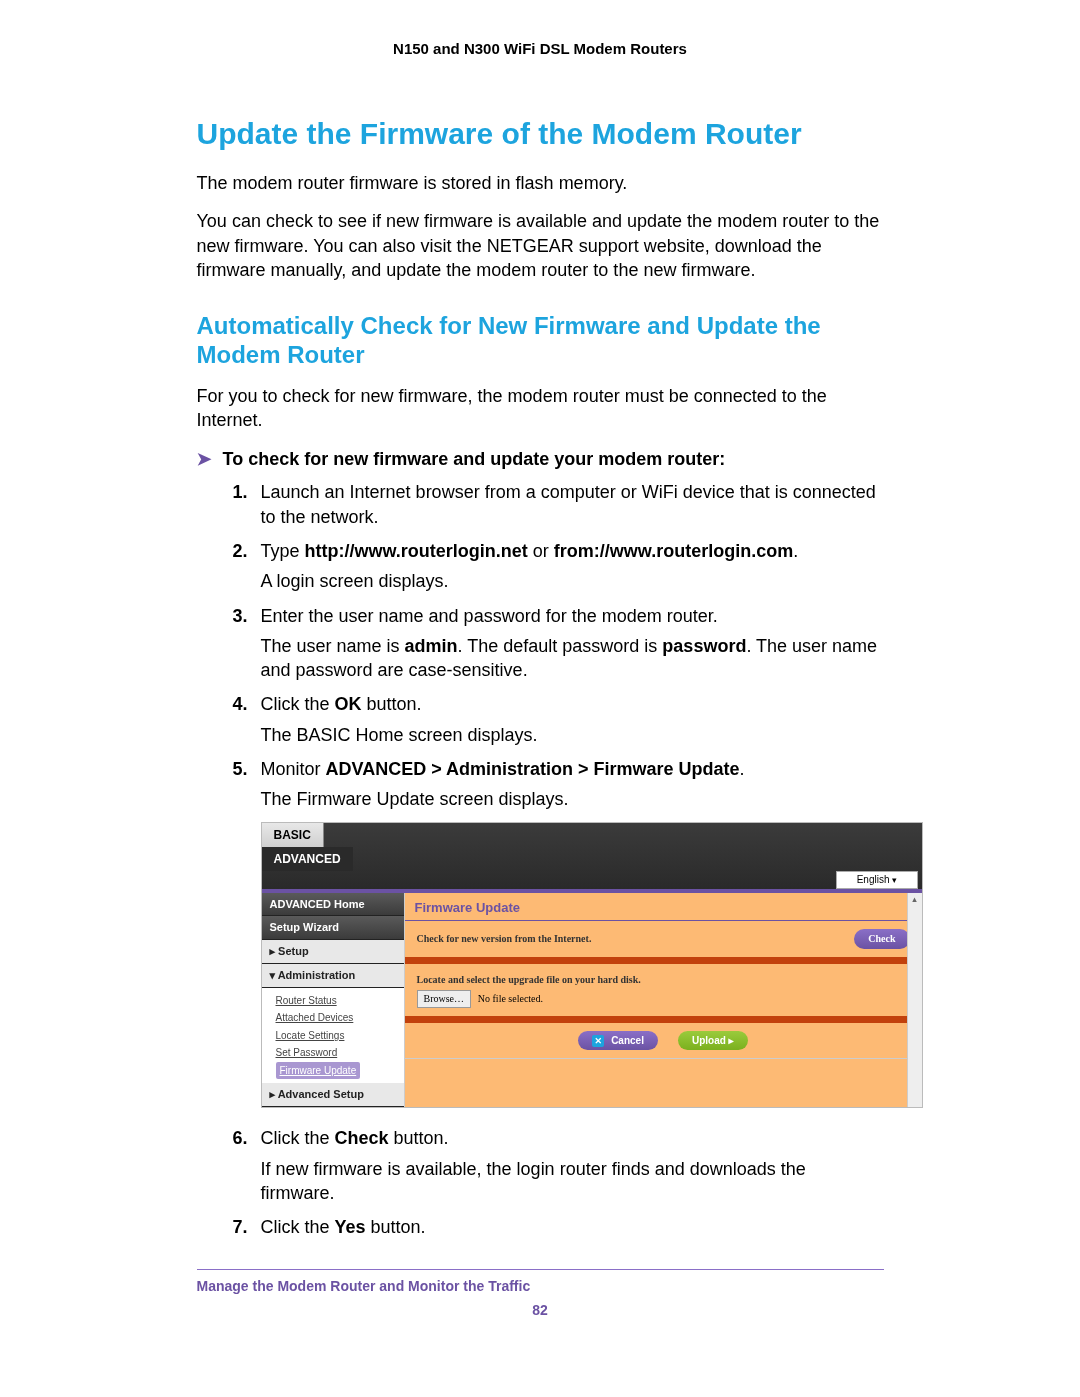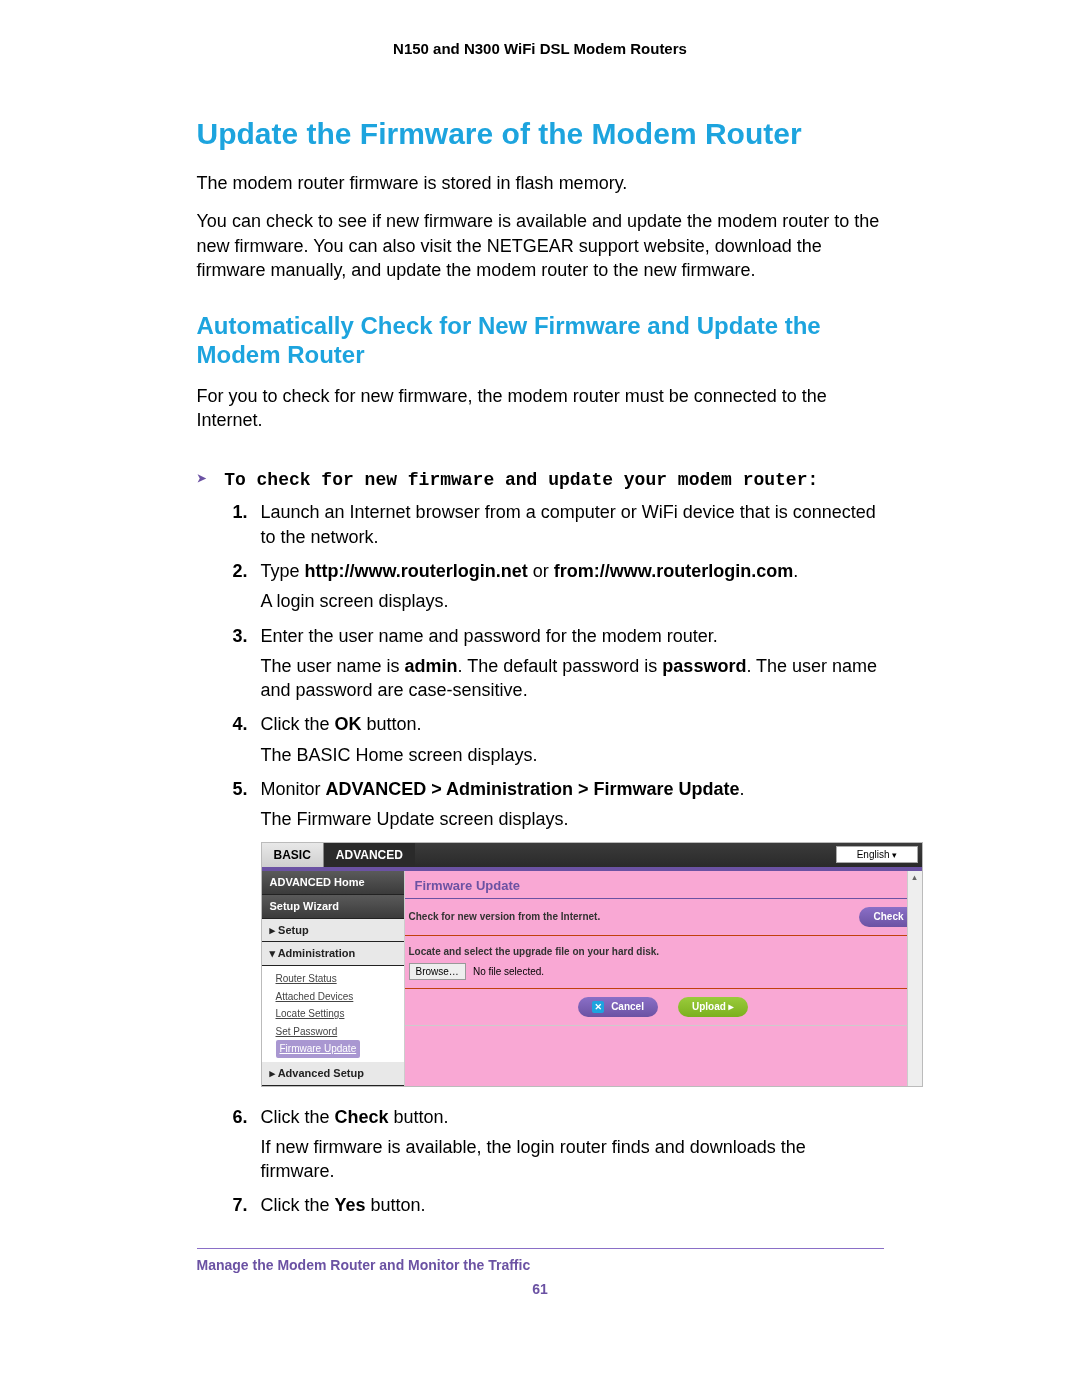--- a/index.html
+++ b/index.html
@@ -35,22 +35,21 @@
   h2.sub-title {
     color: #1da4de;
     font-size: 24px;
     font-weight: bold;
     line-height: 1.2;
     margin: 30px 0 14px 0;
   }
   .proc-lead {
     font-size: 18px;
     font-weight: bold;
-    margin: 36px 0 10px 0;
-    font-family: Liberation Mono, monospace;
+    margin: 16px 0 10px 0;
   }
   .proc-lead .arrow {
     color: #6b52a3;
     margin-right: 6px;
   }
   ol.steps {
     list-style: none;
     padding: 0;
     margin: 0 0 0 36px;
     counter-reset: step;
@@ -81,20 +80,21 @@
     width: 660px;
     margin: 10px 0 18px 0;
     font-size: 11px;
     background: #fff;
   }
   .ui-top {
     display: flex;
     align-items: flex-start;
     background: linear-gradient(#3b3b3b,#2a2a2a);
     border-bottom: 4px solid #6b52a3;
+    flex-direction: column;
   }
   .ui-tab {
     padding: 4px 12px;
     font-weight: bold;
     color: #fff;
     font-size: 12px;
   }
   .ui-tab.basic {
     background: linear-gradient(#e8e8e8,#cfcfcf);
     color: #000;
@@ -110,21 +110,21 @@
     color: #000;
     font-size: 10px;
     padding: 1px 20px;
     align-self: center;
     margin-right: 4px;
     border: 1px solid #aaa;
   }
   .ui-lang::after { content: " ▾"; font-size: 9px; }
   .ui-body {
     display: flex;
-    background: #f9a8d4;
+    background: #fdba74;
   }
   .ui-side {
     width: 142px;
     background: #f0f0f0;
     border-right: 1px solid #ccc;
   }
   .ui-side .grp {
     background: linear-gradient(#5a5a5a,#3b3b3b);
     color: #fff;
     font-weight: bold;
@@ -160,22 +160,23 @@
     position: relative;
   }
   .ui-panel-title {
     color: #6b52a3;
     font-weight: bold;
     font-size: 13px;
     padding: 6px 10px 4px 10px;
     border-bottom: 1px solid #6b52a3;
   }
   .ui-section {
-    padding: 8px 4px;
-    border-bottom: 1px solid #c2410c;
+    padding: 8px 12px;
+    border-bottom: 7px solid #c2410c;
+    font-family: Liberation Serif, serif;
   }
   .ui-row {
     display: flex;
     align-items: center;
     justify-content: space-between;
   }
   .ui-label {
     font-size: 10px;
     font-weight: bold;
     color: #333;
@@ -359,14 +360,14 @@
     </li>
     <li>
       <span>
         <span>Click the </span><span class="bold">Yes</span><span> button.</span>
       </span>
     </li>
   </ol>
 
   <hr class="footer-rule">
   <div class="footer-text">Manage the Modem Router and Monitor the Traffic</div>
-  <div class="page-number">61</div>
+  <div class="page-number">82</div>
 </div>
 
 </body></html>

